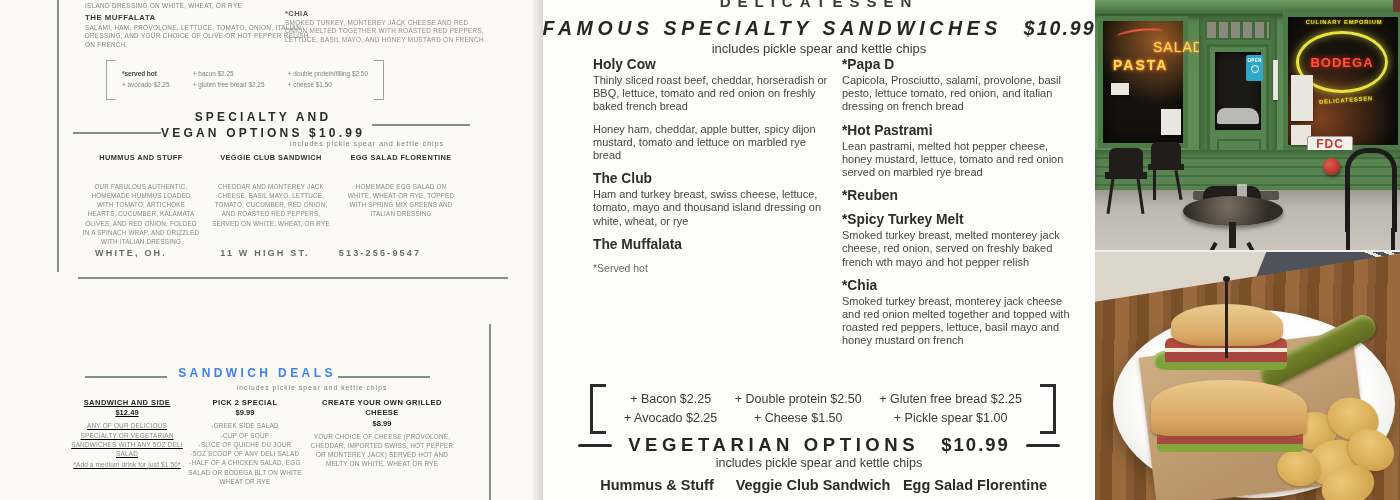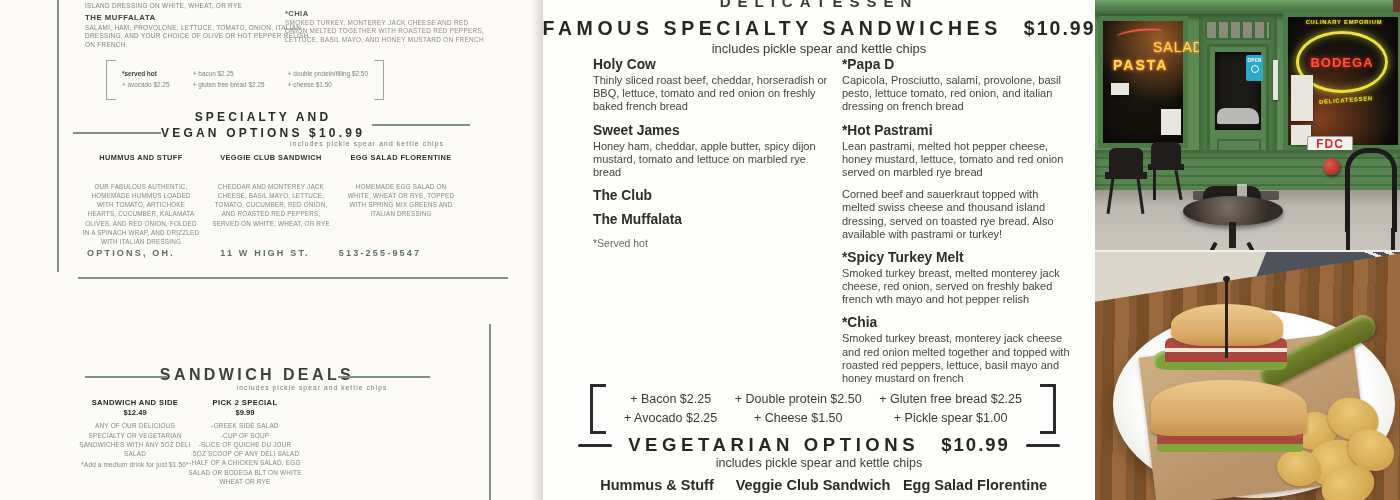--- a/index.html
+++ b/index.html
@@ -31,22 +31,22 @@
   .l-veg-t1 { position:absolute; left:263px; top:110px; transform:translateX(-50%); font-size:12px; font-weight:bold;
               letter-spacing:3.2px; color:#272d28; white-space:nowrap; }
   .l-veg-t2 { position:absolute; left:263px; top:126px; transform:translateX(-50%); font-size:12px; font-weight:bold;
               letter-spacing:3.2px; color:#272d28; white-space:nowrap; }
   .l-veg-sub { position:absolute; left:367px; top:140px; transform:translateX(-50%); font-size:6.8px;
                letter-spacing:1.1px; color:#6f7f74; white-space:nowrap; }
   .l-col { position:absolute; top:153px; text-align:center; }
   .l-col h4 { font-size:7.4px; letter-spacing:.4px; color:#2c332e; margin-bottom:20px; }
   .l-col p  { font-size:6.3px; line-height:1.45; letter-spacing:.2px; color:#7d8c80; }
   .l-addr { position:absolute; top:248px; font-size:9px; font-weight:600; letter-spacing:2.2px; color:#5e6e63; white-space:nowrap; }
-  .deal-title { position:absolute; left:257px; top:366px; transform:translateX(-50%); font-size:16px; font-weight:bold;
-                letter-spacing:3.4px; color:#404040; white-space:nowrap; }
+  .deal-title { position:absolute; left:257px; top:366px; transform:translateX(-50%); font-size:12px; font-weight:bold;
+                letter-spacing:3.4px; color:#3b82f6; white-space:nowrap; }
   .deal-sub { position:absolute; left:312px; top:384px; transform:translateX(-50%); font-size:6.6px;
               letter-spacing:1.1px; color:#6f7f74; white-space:nowrap; }
   .d-col { position:absolute; top:398px; text-align:center; }
   .d-col h4 { font-size:7.6px; letter-spacing:.4px; color:#23281f; line-height:1.35; }
   .d-col .price { font-size:7.6px; font-weight:bold; color:#23281f; margin-bottom:4px; }
   .d-col p { font-size:6.4px; line-height:1.45; letter-spacing:.2px; color:#7d8c80; }
   .d-col .note { margin-top:2px; font-size:6.4px; color:#7d8c80; }
 
   
   .center-menu { position:absolute; left:543px; top:0; width:552px; height:500px; background:#fdfdfb; }
@@ -197,90 +197,95 @@
     </div>
     <div class="l-col" style="left:212px; width:118px;">
       <h4>VEGGIE CLUB SANDWICH</h4>
       <p>CHEDDAR AND MONTEREY JACK CHEESE, BASIL MAYO, LETTUCE, TOMATO, CUCUMBER, RED ONION, AND ROASTED RED PEPPERS, SERVED ON WHITE, WHEAT, OR RYE</p>
     </div>
     <div class="l-col" style="left:344px; width:114px;">
       <h4>EGG SALAD FLORENTINE</h4>
       <p>HOMEMADE EGG SALAD ON WHITE, WHEAT OR RYE, TOPPED WITH SPRING MIX GREENS AND ITALIAN DRESSING</p>
     </div>
 
-    <div class="l-addr" style="left:131px; transform:translateX(-50%);">OPTIONS, OH.</div>
+    <div class="l-addr" style="left:131px; transform:translateX(-50%);">WHITE, OH.</div>
     <div class="l-addr" style="left:265px; transform:translateX(-50%);">11 W HIGH ST.</div>
     <div class="l-addr" style="left:380px; transform:translateX(-50%);">513-255-9547</div>
     <div class="gline-h" style="left:78px; width:430px; top:277px;"></div>
 
     <div class="deal-title">SANDWICH DEALS</div>
     <div class="gline-h" style="left:85px; width:82px; top:376px; height:1.5px;"></div>
     <div class="gline-h" style="left:338px; width:92px; top:376px; height:1.5px;"></div>
     <div class="deal-sub">includes pickle spear and kettle chips</div>
 
-    <div class="d-col" style="left:76px; width:118px;">
+    <div class="d-col" style="left:68px; width:118px;text-decoration:underline;">
       <h4>SANDWICH AND SIDE</h4>
       <div class="price">$12.49</div>
       <p>ANY OF OUR DELICIOUS SPECIALTY OR VEGETARIAN SANDWICHES WITH ANY 5OZ DELI SALAD</p>
       <p class="note">*Add a medium drink for just $1.50*</p>
     </div>
     <div class="d-col" style="left:180px; width:130px;">
       <h4>PICK 2 SPECIAL</h4>
       <div class="price">$9.99</div>
       <p>-GREEK SIDE SALAD</p>
       <p>-CUP OF SOUP</p>
       <p>-SLICE OF QUICHE DU JOUR</p>
       <p>-5OZ SCOOP OF ANY DELI SALAD</p>
       <p>-HALF OF A CHICKEN SALAD, EGG SALAD OR BODEGA BLT ON WHITE WHEAT OR RYE</p>
     </div>
+    <div class="d-col" style="left:306px; width:152px;">
+      <h4>CREATE YOUR OWN GRILLED CHEESE</h4>
+      <div class="price">$8.99</div>
+      <p>YOUR CHOICE OF CHEESE (PROVOLONE, CHEDDAR, IMPORTED SWISS, HOT PEPPER OR MONTEREY JACK) SERVED HOT AND MELTY ON WHITE, WHEAT OR RYE</p>
+    </div>
 
     <div class="gline-v" style="left:489px; top:324px; height:176px;"></div>
     <div class="seam"></div>
   </section>
 
   <section class="center-menu">
     <div class="brand">DELICATESSEN</div>
 
-    <div class="sec-head" style="top:17px;">
+    <div class="sec-head" style="top:17px;font-style:italic;">
       <div class="dash"></div>
       <span class="t">FAMOUS SPECIALTY SANDWICHES</span>
       <span class="p">$10.99</span>
       <div class="dash"></div>
     </div>
     <div class="sec-sub" style="top:41px;">includes pickle spear and kettle chips</div>
 
     <div class="mcol" style="left:50px; width:237px;">
       <div class="item">
         <h3>Holy Cow</h3>
         <p>Thinly sliced roast beef, cheddar, horseradish or BBQ, lettuce, tomato and red onion on freshly baked french bread</p>
       </div>
       <div class="item">
-        <h3>Sweet James</h3>
         <p>Honey ham, cheddar, apple butter, spicy dijon mustard, tomato and lettuce on marbled rye bread</p>
       </div>
       <div class="item">
         <h3>The Club</h3>
+        <p>Ham and turkey breast, swiss cheese, lettuce, tomato, mayo and thousand island dressing on white, wheat, or rye</p>
       </div>
       <div class="item">
         <h3>The Muffalata</h3>
       </div>
       <div class="served-note">*Served hot</div>
     </div>
 
     <div class="mcol" style="left:299px; width:230px;">
       <div class="item">
         <h3>*Papa D</h3>
         <p>Capicola, Prosciutto, salami, provolone, basil pesto, lettuce tomato, red onion, and italian dressing on french bread</p>
       </div>
       <div class="item">
         <h3>*Hot Pastrami</h3>
         <p>Lean pastrami, melted hot pepper cheese, honey mustard, lettuce, tomato and red onion served on marbled rye bread</p>
       </div>
       <div class="item">
-        <p>Corned beef and sauerkraut topped with melted swiss cheese and thousand island dressing, served on toasted rye bread. Also available with pastrami or turkey!</p>
+        <h3>*Reuben</h3>
       </div>
       <div class="item">
         <h3>*Spicy Turkey Melt</h3>
         <p>Smoked turkey breast, melted monterey jack cheese, red onion, served on freshly baked french wth mayo and hot pepper relish</p>
       </div>
       <div class="item">
         <h3>*Chia</h3>
         <p>Smoked turkey breast, monterey jack cheese and red onion melted together and topped with roasted red peppers, lettuce, basil mayo and honey mustard on french</p>
       </div>
     </div>

